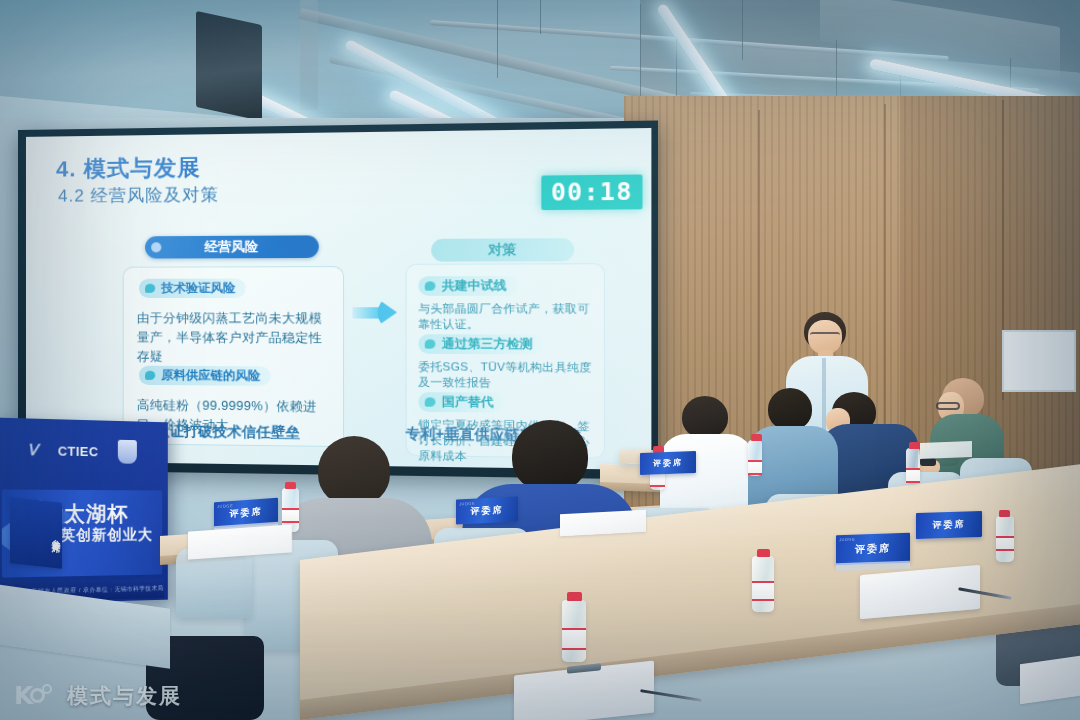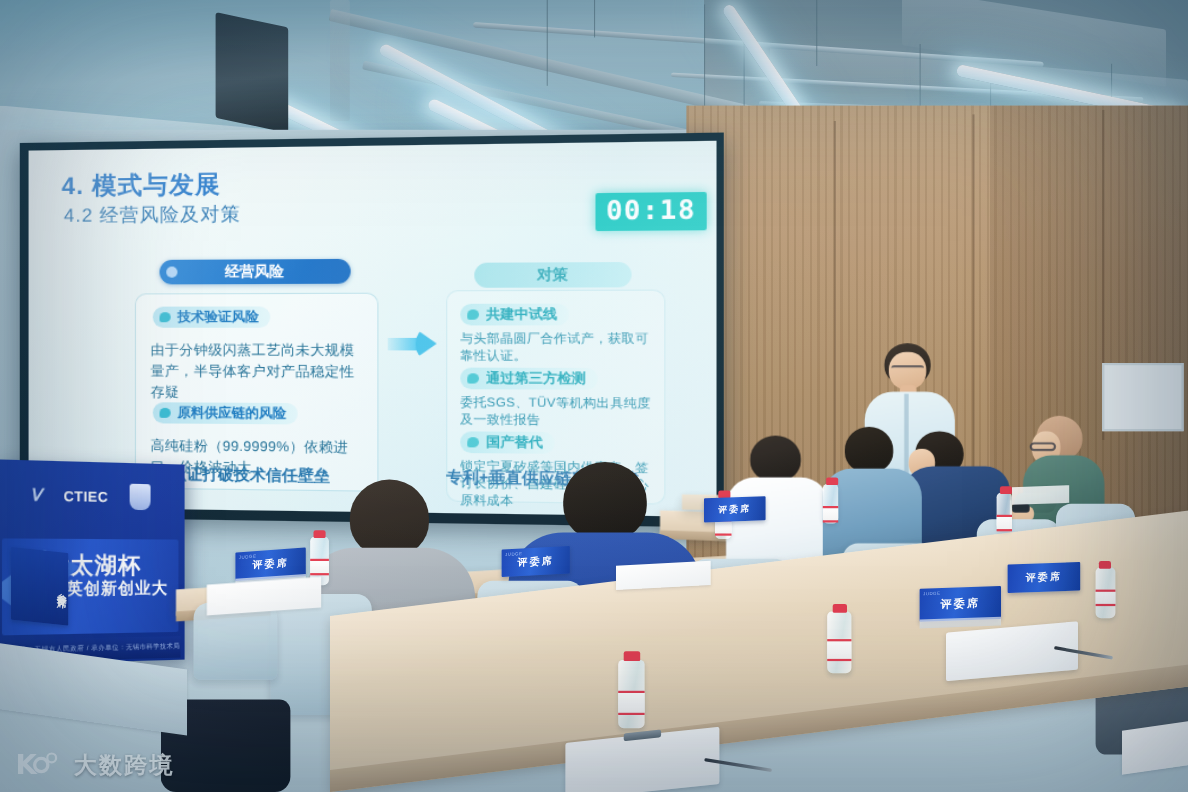--- a/index.html
+++ b/index.html
@@ -649,18 +649,18 @@
               background:linear-gradient(160deg,#1a43b5,#0f2b86); transform:skewY(6deg);">
     <div class="nc-text" style="font-size:9px; writing-mode:vertical-rl;">参赛席</div>
   </div>
 
   <div class="watermark">
     <div class="wm-logo">
       <span class="k">K</span>
       <span class="o1"></span>
       <span class="o2"></span>
     </div>
-    <div class="wm-text">大数跨境</div>
+    <div class="wm-text">模式与发展</div>
   </div>
 
   <div class="grade"></div>
   <div class="vignette"></div>
 </div>
 
 </body></html>

